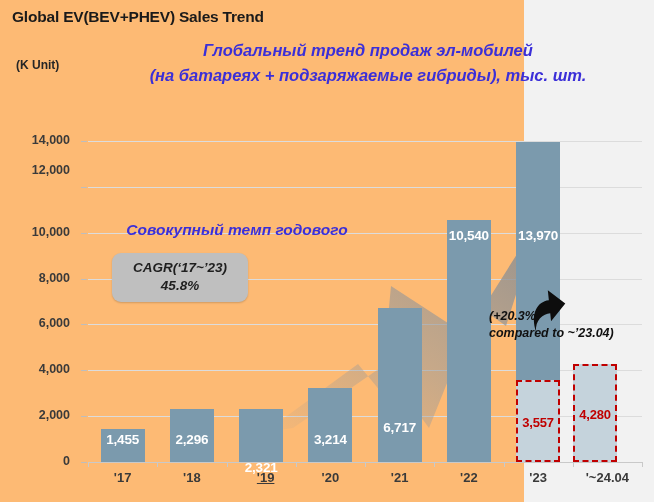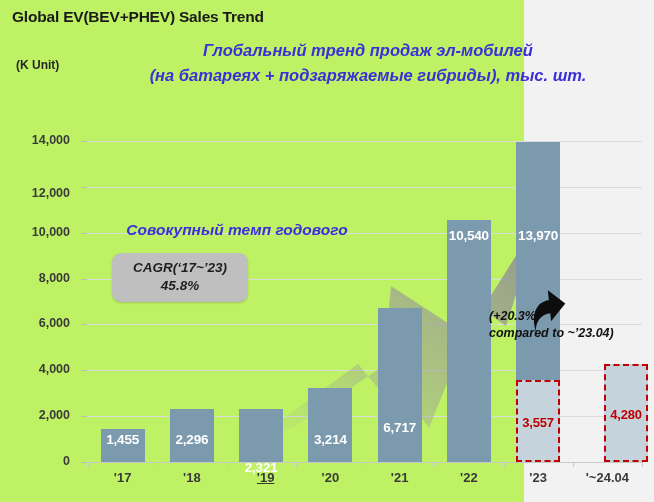--- a/index.html
+++ b/index.html
@@ -11,21 +11,21 @@
     height: 502px;
     background: #f2f2f2;
     font-family: "Liberation Sans", sans-serif;
     overflow: hidden;
     position: relative;
   }
   #root {
     position: absolute;
     left: 0; top: 0;
     width: 524px; height: 502px;
-    background: #bef264;
+    background: #fdba74;
   }
 
   
   .header {
     position: absolute;
     left: 0; top: 0;
     width: 654px; height: 36px;
   }
   .chart-title {
     position: absolute;
@@ -266,21 +266,21 @@
         <div class="ytick" style="top: 298.133px;">2,000</div>
         <div class="ytick-dash" style="top: 298.133px;"></div>
         <div class="ytick" style="top: 252.267px;">4,000</div>
         <div class="ytick-dash" style="top: 252.267px;"></div>
         <div class="ytick" style="top: 206.4px;">6,000</div>
         <div class="ytick-dash" style="top: 206.4px;"></div>
         <div class="ytick" style="top: 160.533px;">8,000</div>
         <div class="ytick-dash" style="top: 160.533px;"></div>
         <div class="ytick" style="top: 114.667px;">10,000</div>
         <div class="ytick-dash" style="top: 114.667px;"></div>
-        <div class="ytick" style="top: 76px;">12,000</div>
+        <div class="ytick" style="top: 53px;">12,000</div>
         <div class="ytick-dash" style="top: 68.8px;"></div>
         <div class="ytick" style="top: 22.9333px;">14,000</div>
         <div class="ytick-dash" style="top: 22.9333px;"></div>
       </div>
 
     <div class="big-arrow">
       <svg width="280" height="220" viewBox="0 0 280 220">
         <defs>
           <linearGradient id="ga" x1="0" y1="1" x2="1" y2="0">
             <stop offset="0%" stop-color="#9a9a9a" stop-opacity="0.05"></stop>
@@ -310,21 +310,21 @@
         </div>
         <div class="bar" style="width: 44px; left: 358.875px; height: 241.717px;">
           <div class="bar-value" style="top: 7.79733px;">10,540</div>
         </div>
         <div class="bar" style="width: 44px; left: 428.125px; height: 320.379px;">
           <div class="bar-value" style="top: 86.4587px;">13,970</div>
         </div>
         <div class="dashbox" style="width: 44px; left: 428.125px; height: 81.5739px; z-index: 5;">
           <div class="dashbox-value" style="top: 32.7869px;">3,557</div>
         </div>
-        <div class="dashbox" style="width: 44px; left: 516px; height: 98.1547px; z-index: 5; margin-top: 35px;">
+        <div class="dashbox" style="width: 44px; left: 485px; height: 98.1547px; z-index: 5; margin-top: 35px;">
           <div class="dashbox-value" style="top: 41.0773px;">4,280</div>
         </div>
       </div>
   </div>
 
   <div class="xaxis">
     <div id="xtick-layer">
         <div class="xtick" style="left: 0px; width: 69.25px;">'17</div>
         <div class="xtick-sep" style="left: 0px;"></div>
         <div class="xtick" style="left: 69.25px; width: 69.25px;">'18</div>

